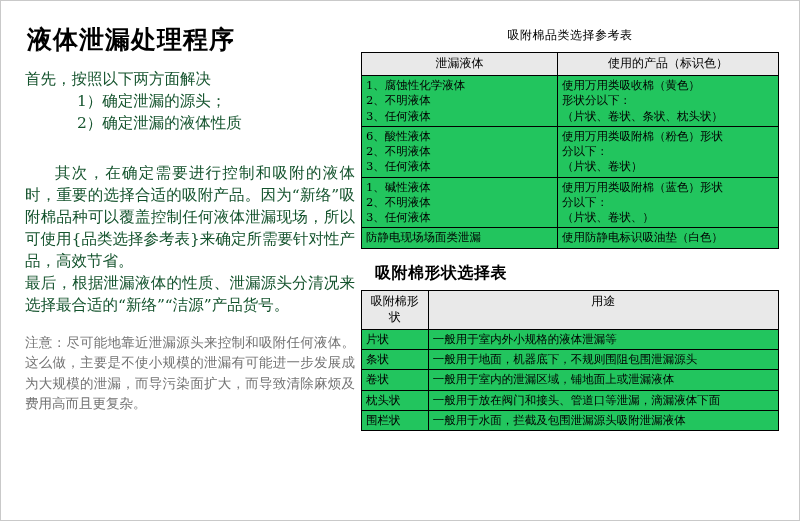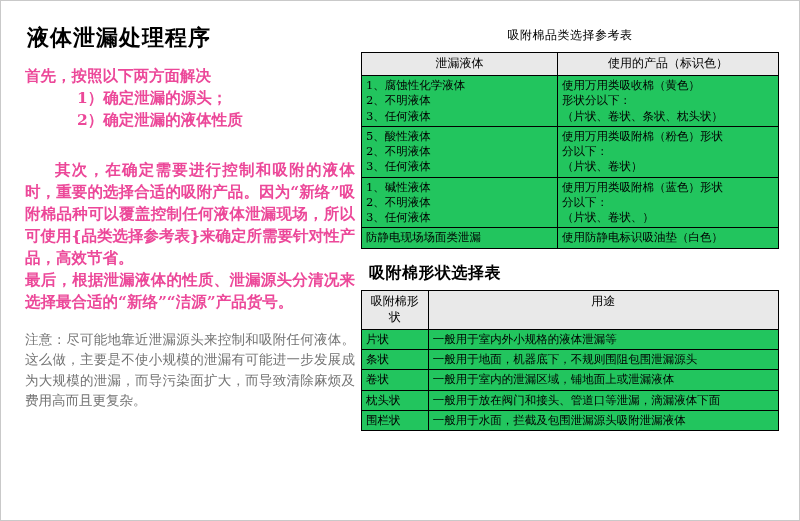--- a/index.html
+++ b/index.html
@@ -25,33 +25,32 @@
   
   .left-col {
     position: absolute;
     left: 24px;
     top: 22px;
     width: 330px;
   }
   .doc-title {
     font-family: Liberation Mono, monospace;
     font-weight: bold;
-    font-size: 22px;
+    font-size: 25px;
     letter-spacing: 1px;
     margin: 0 0 12px 2px;
     color: #000;
   }
   .body-para {
     font-family: "DejaVu Serif", serif;
     font-size: 15.5px;
     line-height: 1.42;
     margin: 0;
     text-align: justify;
-    color: #ec4899;
-    font-weight: bold;
+    color: #14532d;
   }
   .body-para .indent1 { display: block; text-indent: 30px; margin-top: 28px; }
   .body-para .indent2 { display: block; text-indent: 52px; }
   .note-block {
     font-family: "DejaVu Serif", serif;
     font-size: 13.5px;
     line-height: 1.5;
     margin-top: 16px;
     color: #737373;
     text-align: justify;
@@ -69,21 +68,21 @@
     font-weight: normal;
     text-align: center;
     margin: 0 0 8px 0;
     letter-spacing: 0.5px;
   }
   .tbl-caption-left {
     font-family: "DejaVu Serif", serif;
     font-size: 16px;
     font-weight: bold;
     text-align: left;
-    margin: 14px 0 6px 8px;
+    margin: 14px 0 6px 14px;
     letter-spacing: 0.5px;
   }
   table.doc-table {
     border-collapse: collapse;
     width: 100%;
     table-layout: fixed;
     background: #22c55e;
   }
   table.doc-table td,
   table.doc-table th {
@@ -152,21 +151,21 @@
             <span>3、任何液体</span>
           </td>
           <td class="cell-lines">
             <span>使用万用类吸收棉（黄色）</span>
             <span>形状分以下：</span>
             <span>（片状、卷状、条状、枕头状）</span>
           </td>
         </tr>
         <tr>
           <td class="cell-lines">
-            <span>5、酸性液体</span>
+            <span>6、酸性液体</span>
             <span>2、不明液体</span>
             <span>3、任何液体</span>
           </td>
           <td class="cell-lines">
             <span>使用万用类吸附棉（粉色）形状</span>
             <span>分以下：</span>
             <span>（片状、卷状）</span>
           </td>
         </tr>
         <tr>

